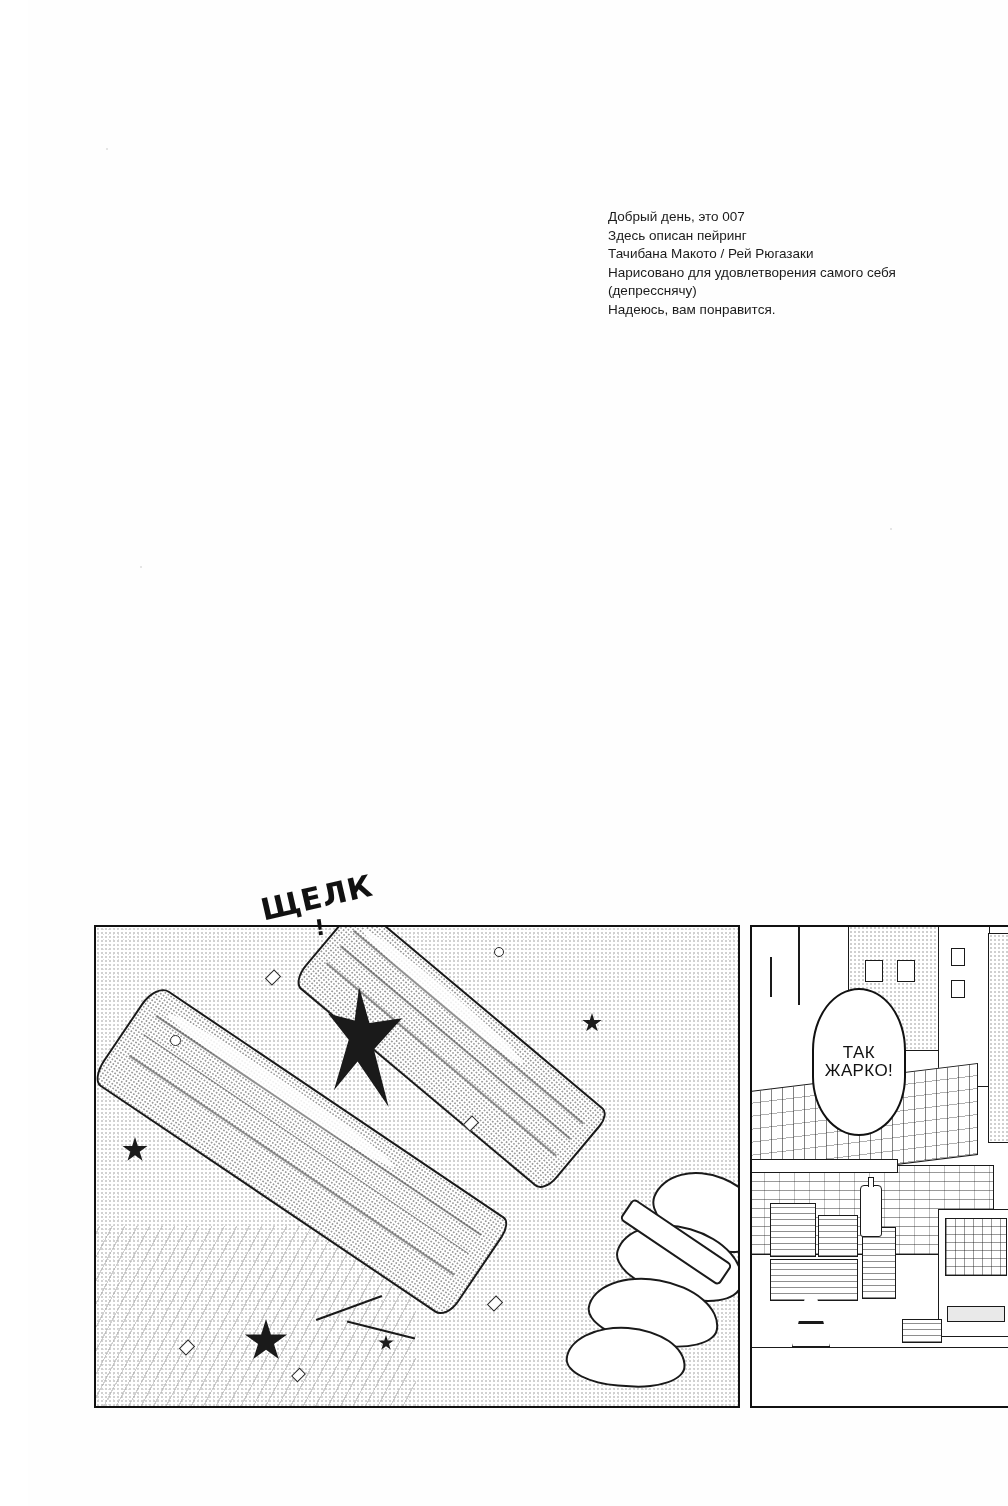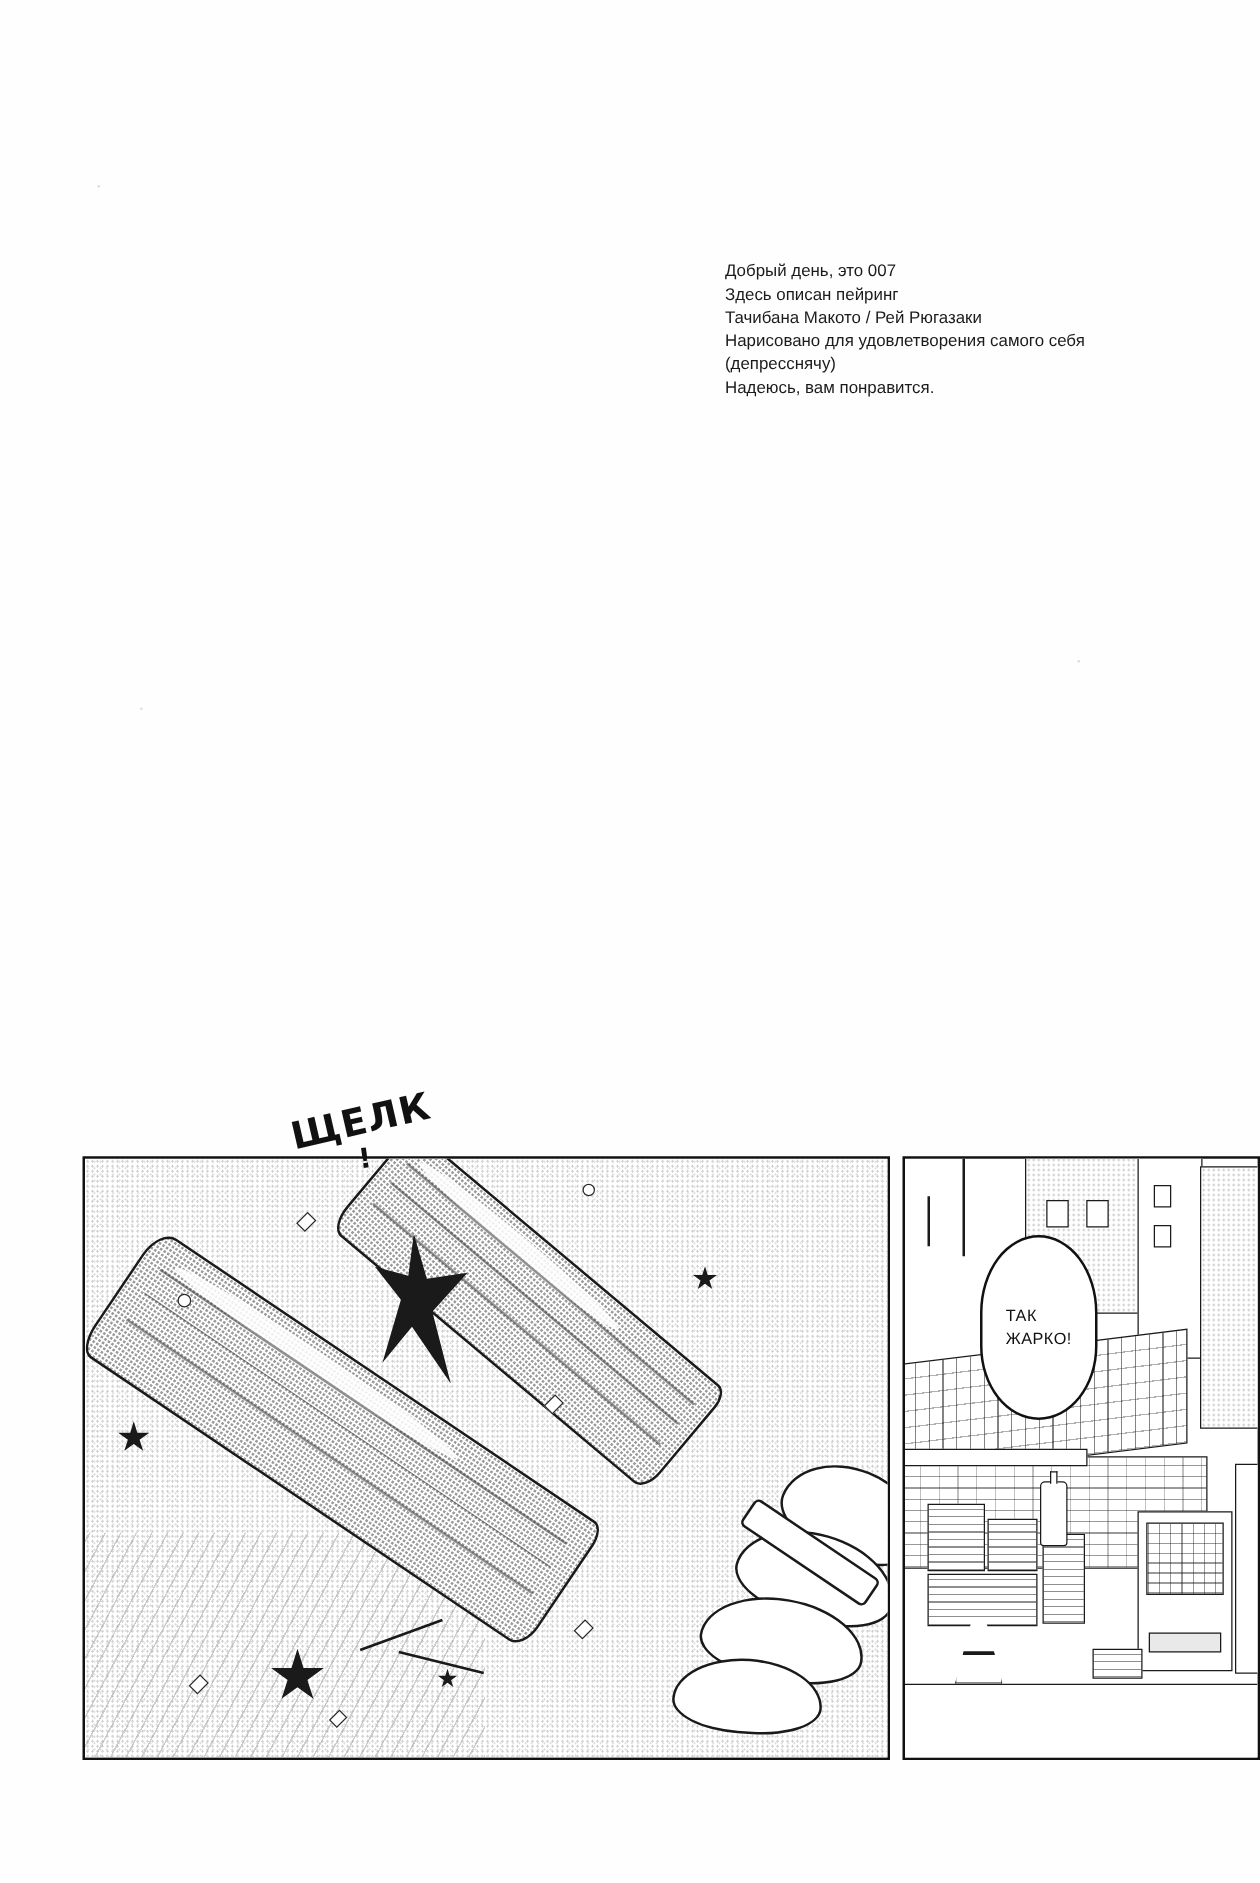--- a/index.html
+++ b/index.html
@@ -11,20 +11,21 @@
     width: 1008px;
     height: 1506px;
     position: relative;
     font-family: "Liberation Sans", sans-serif;
     overflow: hidden;
   }
   .page {
     position: absolute;
     inset: 0;
     background: #fefefe;
+    margin-left: 28px;
   }
 
   
   .author-note {
     position: absolute;
     left: 580px;
     top: 208px;
     width: 330px;
     font-size: 13.5px;
     line-height: 18.5px;
@@ -374,23 +375,23 @@
     box-sizing: border-box;
     border: 2px solid #111;
     border-radius: 50% 50% 50% 50% / 42% 42% 40% 40%;
     background: #fff;
     display: flex;
     align-items: center;
     justify-content: center;
     z-index: 7;
   }
   .balloon-text {
-    font-size: 13px;
+    font-size: 17px;
     line-height: 18px;
-    text-align: left;
+    text-align: center;
     color: #111;
     white-space: pre-line;
     letter-spacing: 0.4px;
   }
 
   
   .speck {
     position: absolute;
     background: #dcdcdc;
     width: 2px;

